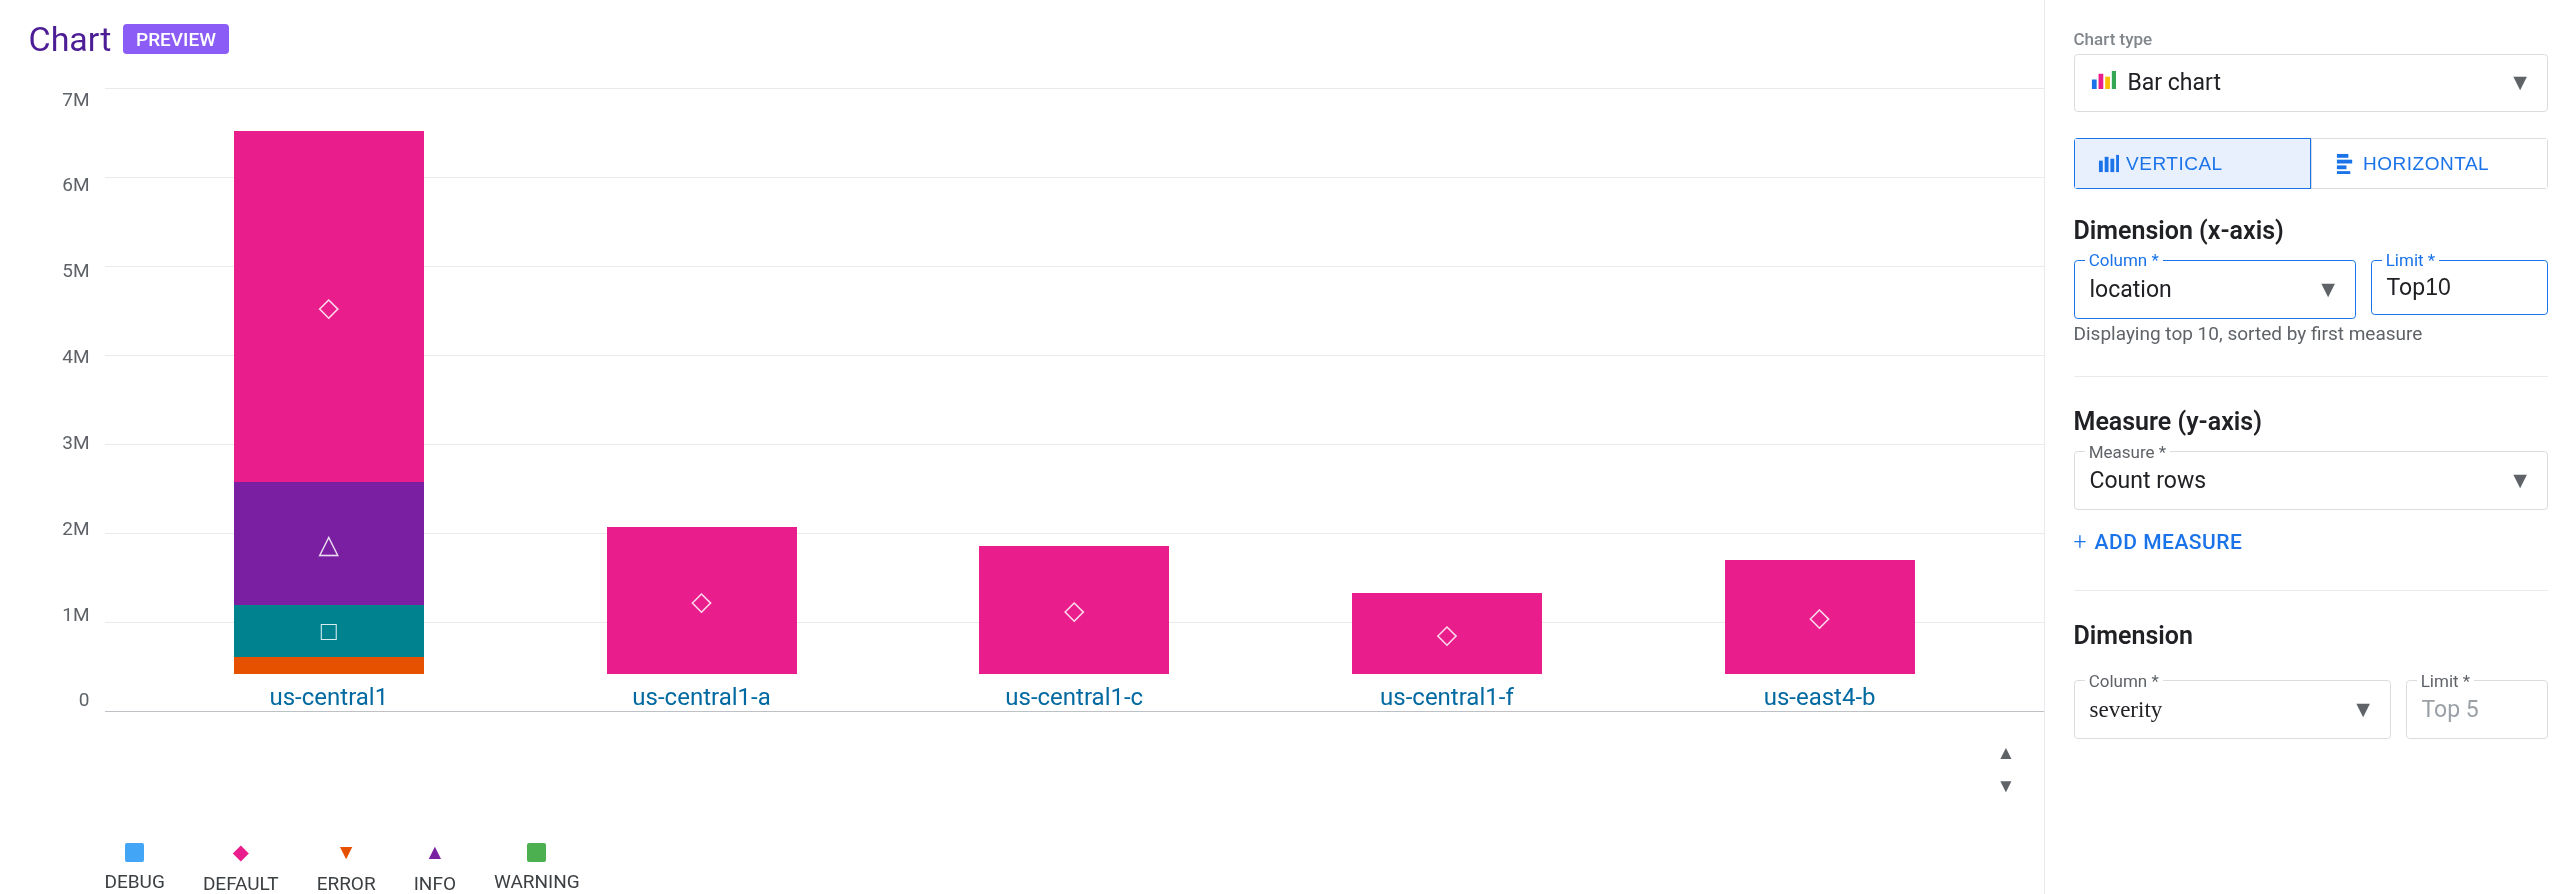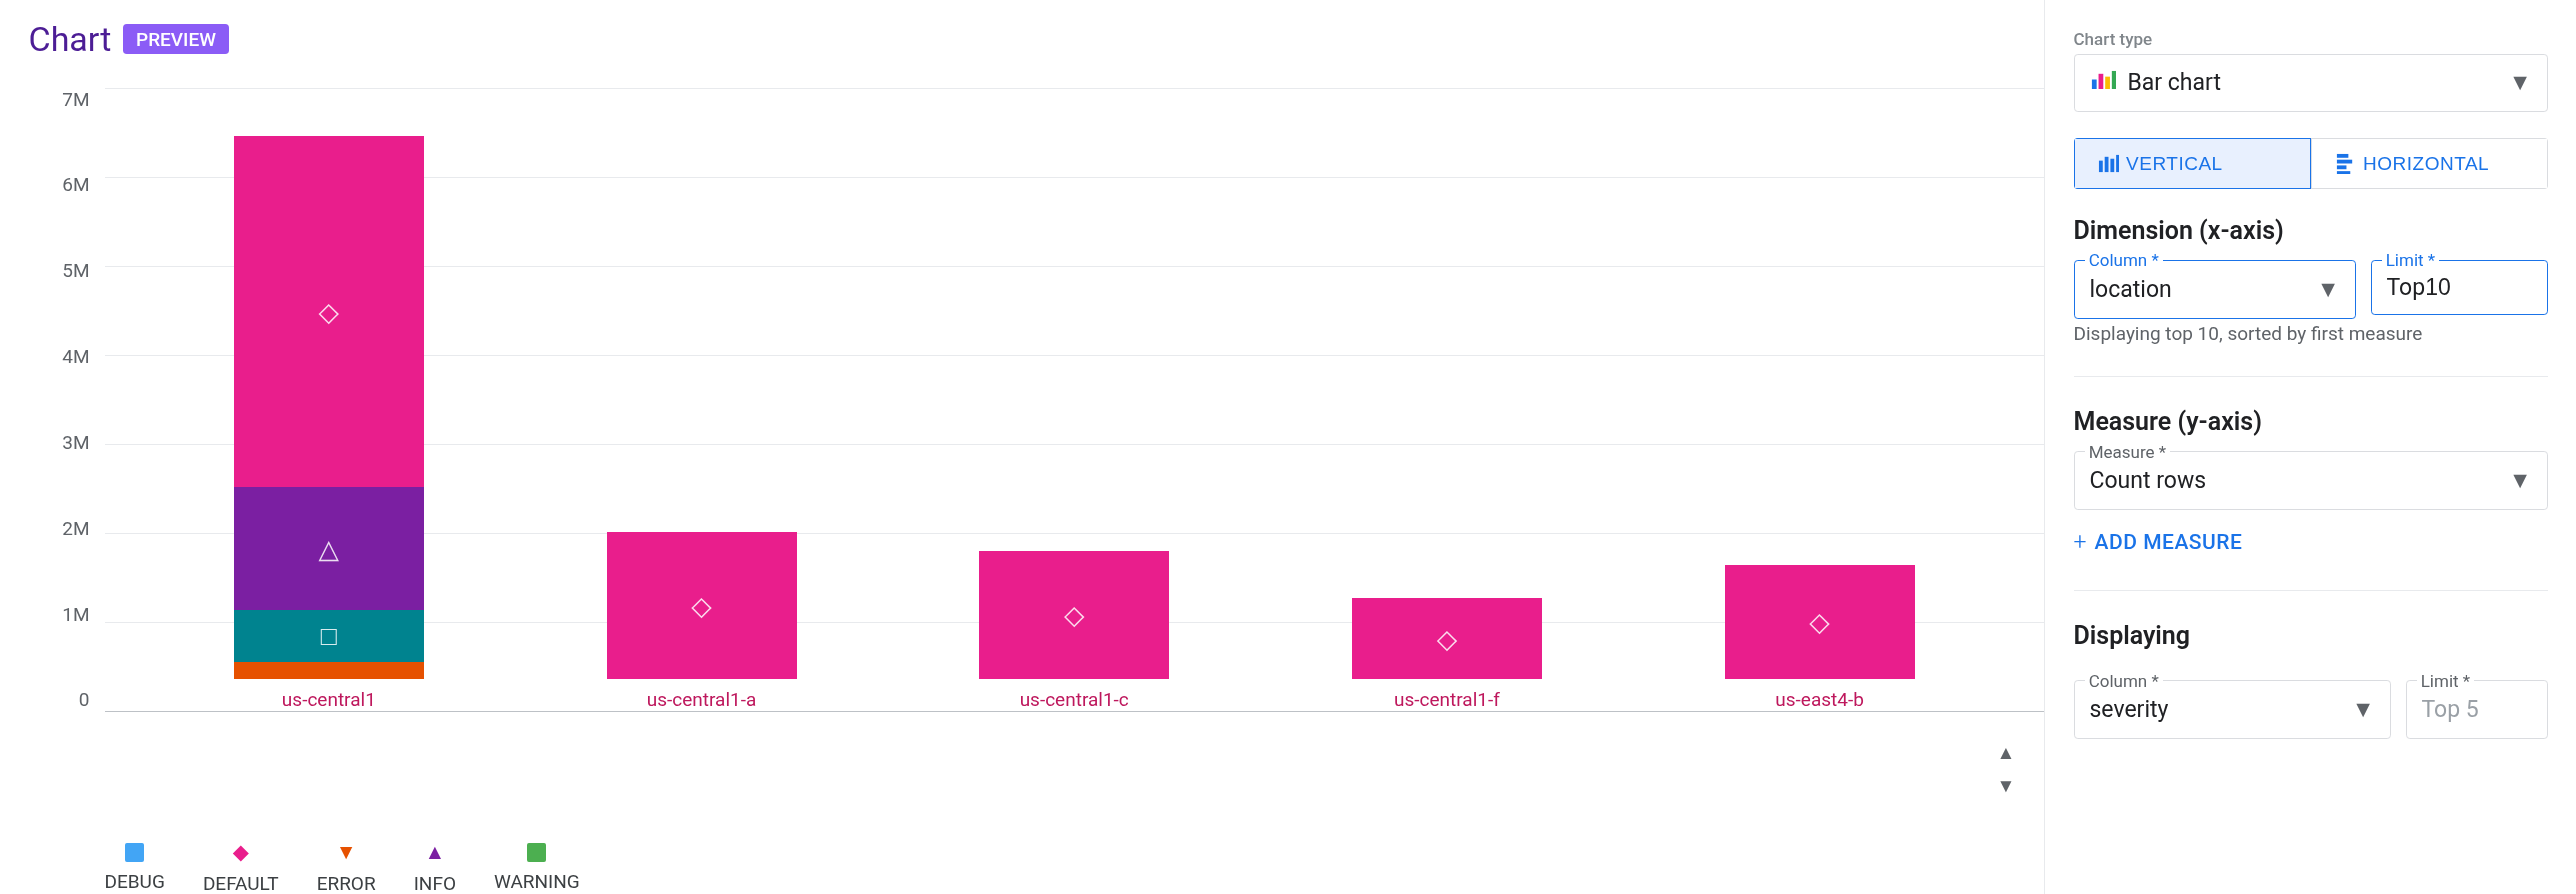--- a/index.html
+++ b/index.html
@@ -129,22 +129,22 @@
       justify-content: center;
     }
 
     .bar-icon {
       color: rgba(255,255,255,0.85);
       font-size: 26.6px;
       position: absolute;
     }
 
     .bar-label {
-      font-size: 19px;
-      color: #be185d;
+      font-size: 24px;
+      color: #0369a1;
       margin-top: 9.5px;
       text-align: right;
       white-space: nowrap;
     }
 
     .x-axis-line {
       position: absolute;
       bottom: 57px;
       left: 0;
       right: 0;
@@ -401,20 +401,21 @@
       flex: 1;
       border: 0.9px solid #dadce0;
       border-radius: 3.8px;
       padding: 15px 15px;
       font-size: 23px;
       color: #202124;
       display: flex;
       align-items: center;
       justify-content: space-between;
       cursor: pointer;
+      font-family: Liberation Serif, serif;
     }
 
     .breakdown-limit {
       border: 0.9px solid #dadce0;
       border-radius: 3.8px;
       padding: 15px 15px;
       font-size: 23px;
       color: #9aa0a6;
       display: flex;
       align-items: center;
@@ -627,21 +628,21 @@
     </div>
     <div class="add-measure-btn">
       <span class="plus-icon">+</span>
       <span>ADD MEASURE</span>
     </div>
   </div>
 
   <div class="divider"></div>
 
   <div class="breakdown-section">
-    <div class="section-title">Displaying</div>
+    <div class="section-title">Dimension</div>
     <div class="breakdown-row">
 
       <div class="field-group" style="flex:1;">
         <span class="field-label gray">Column *</span>
         <div class="breakdown-col-select">
           <span>severity</span>
           <span class="select-arrow">▼</span>
         </div>
       </div>
 

